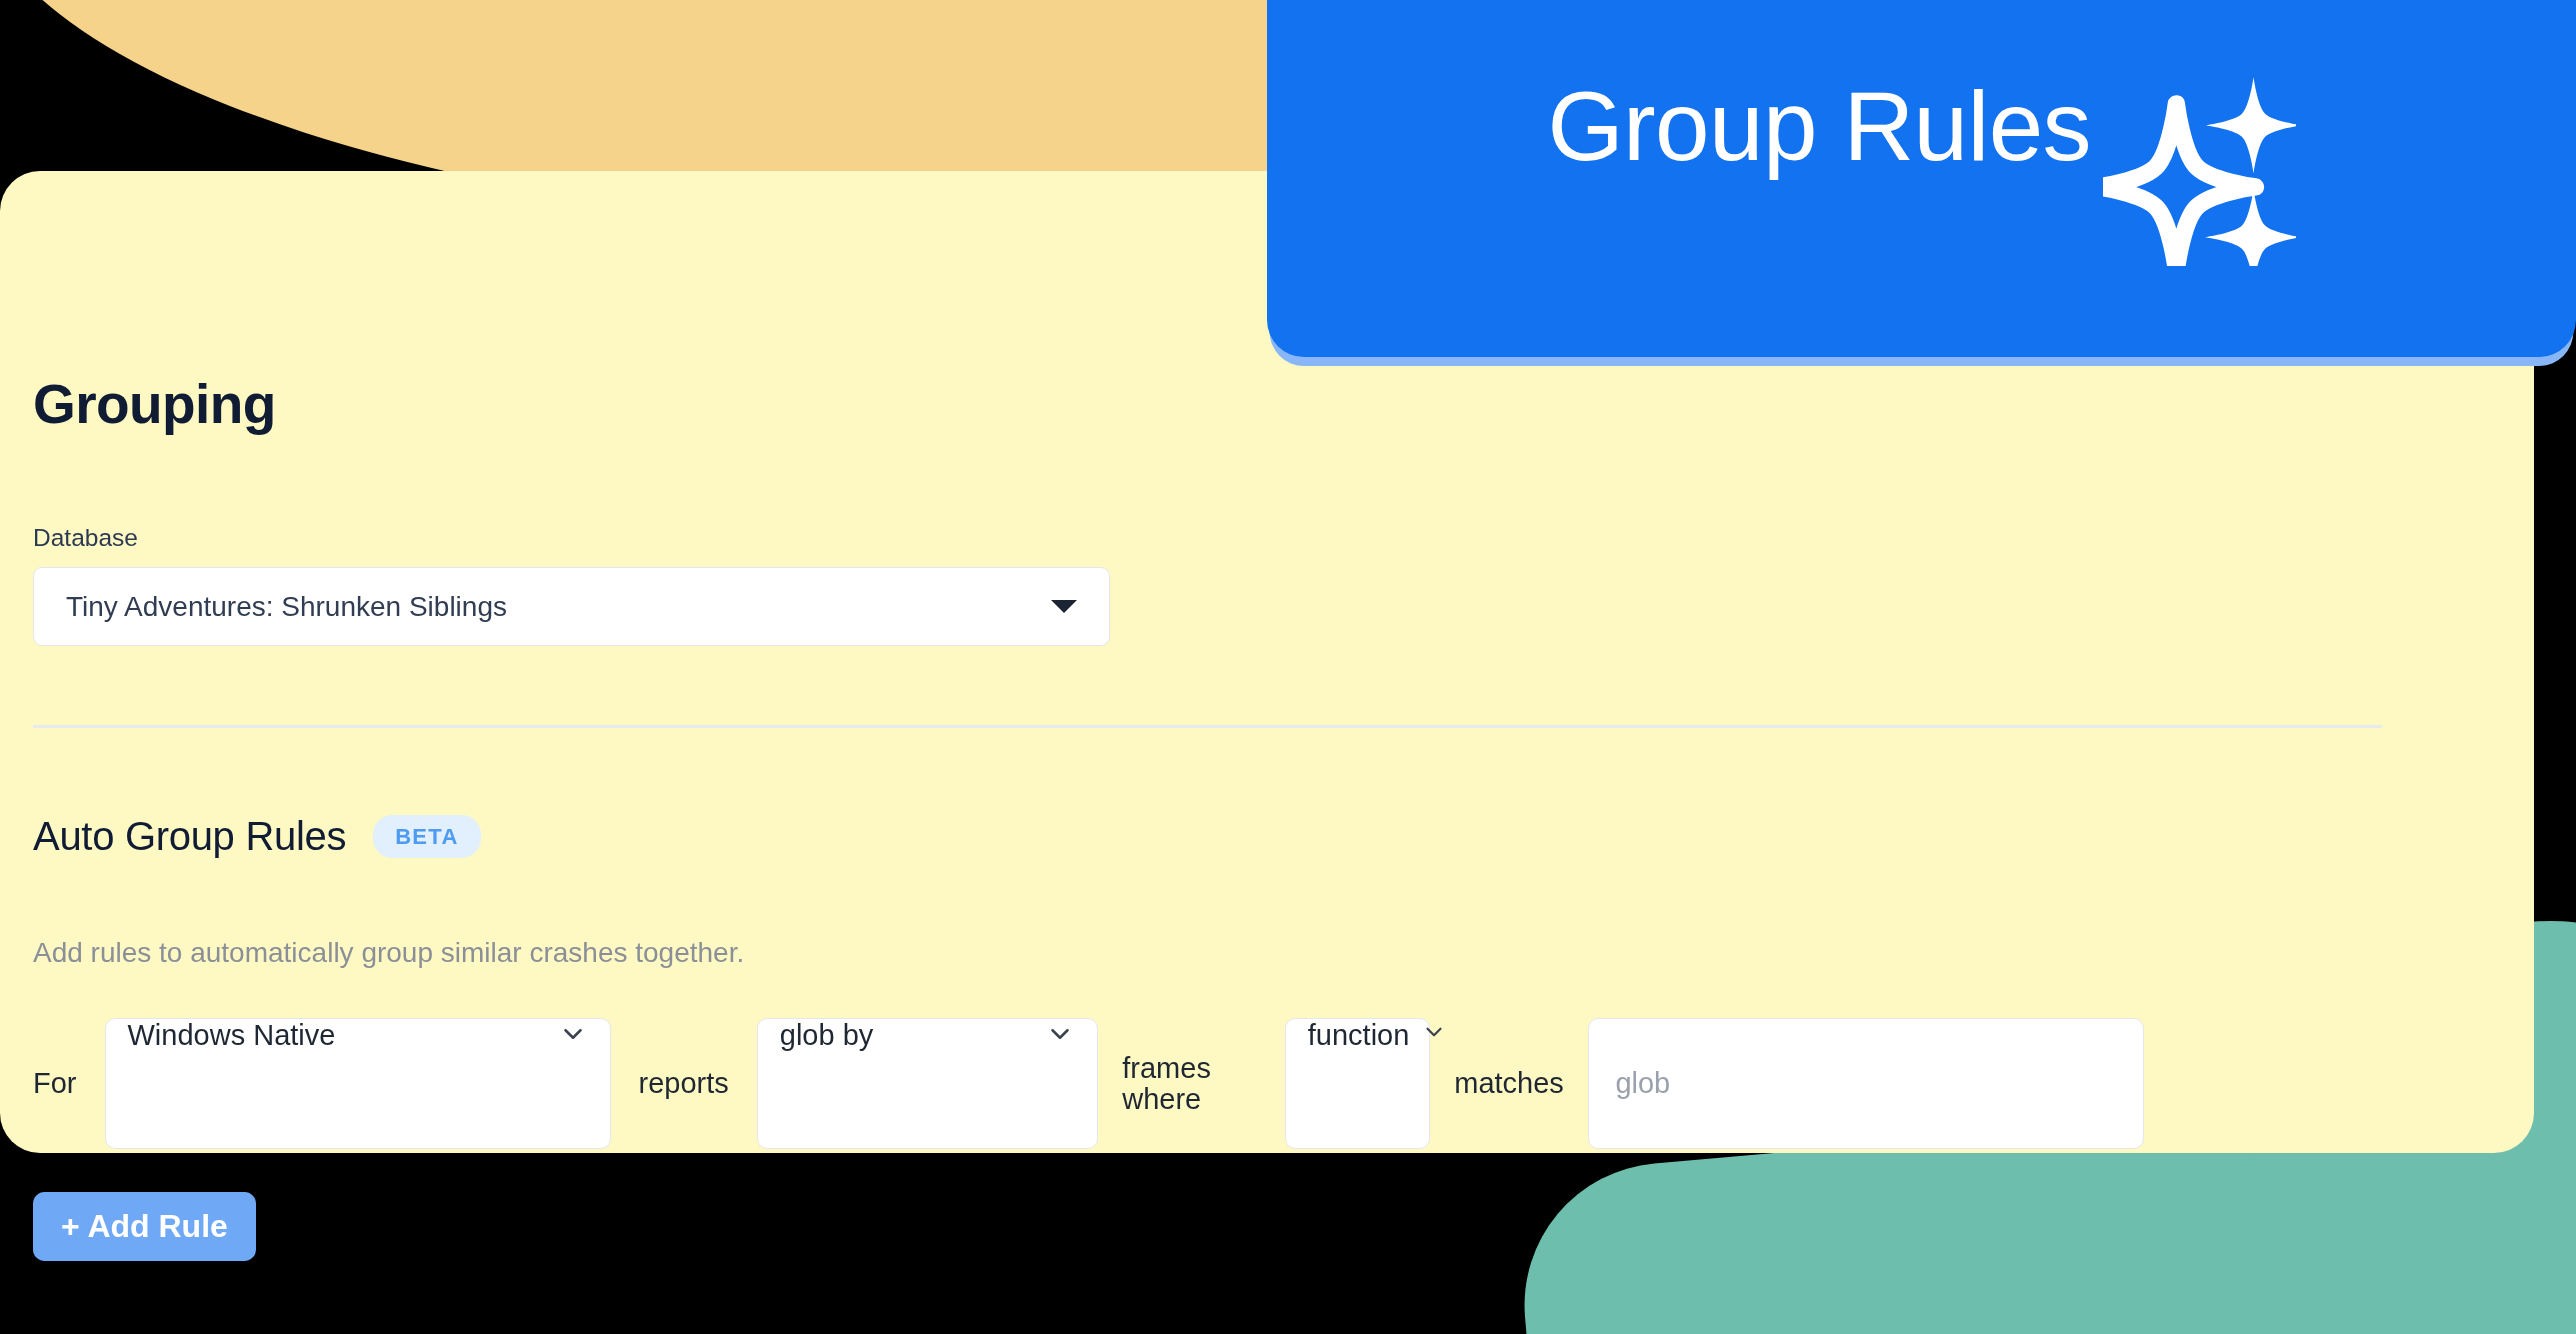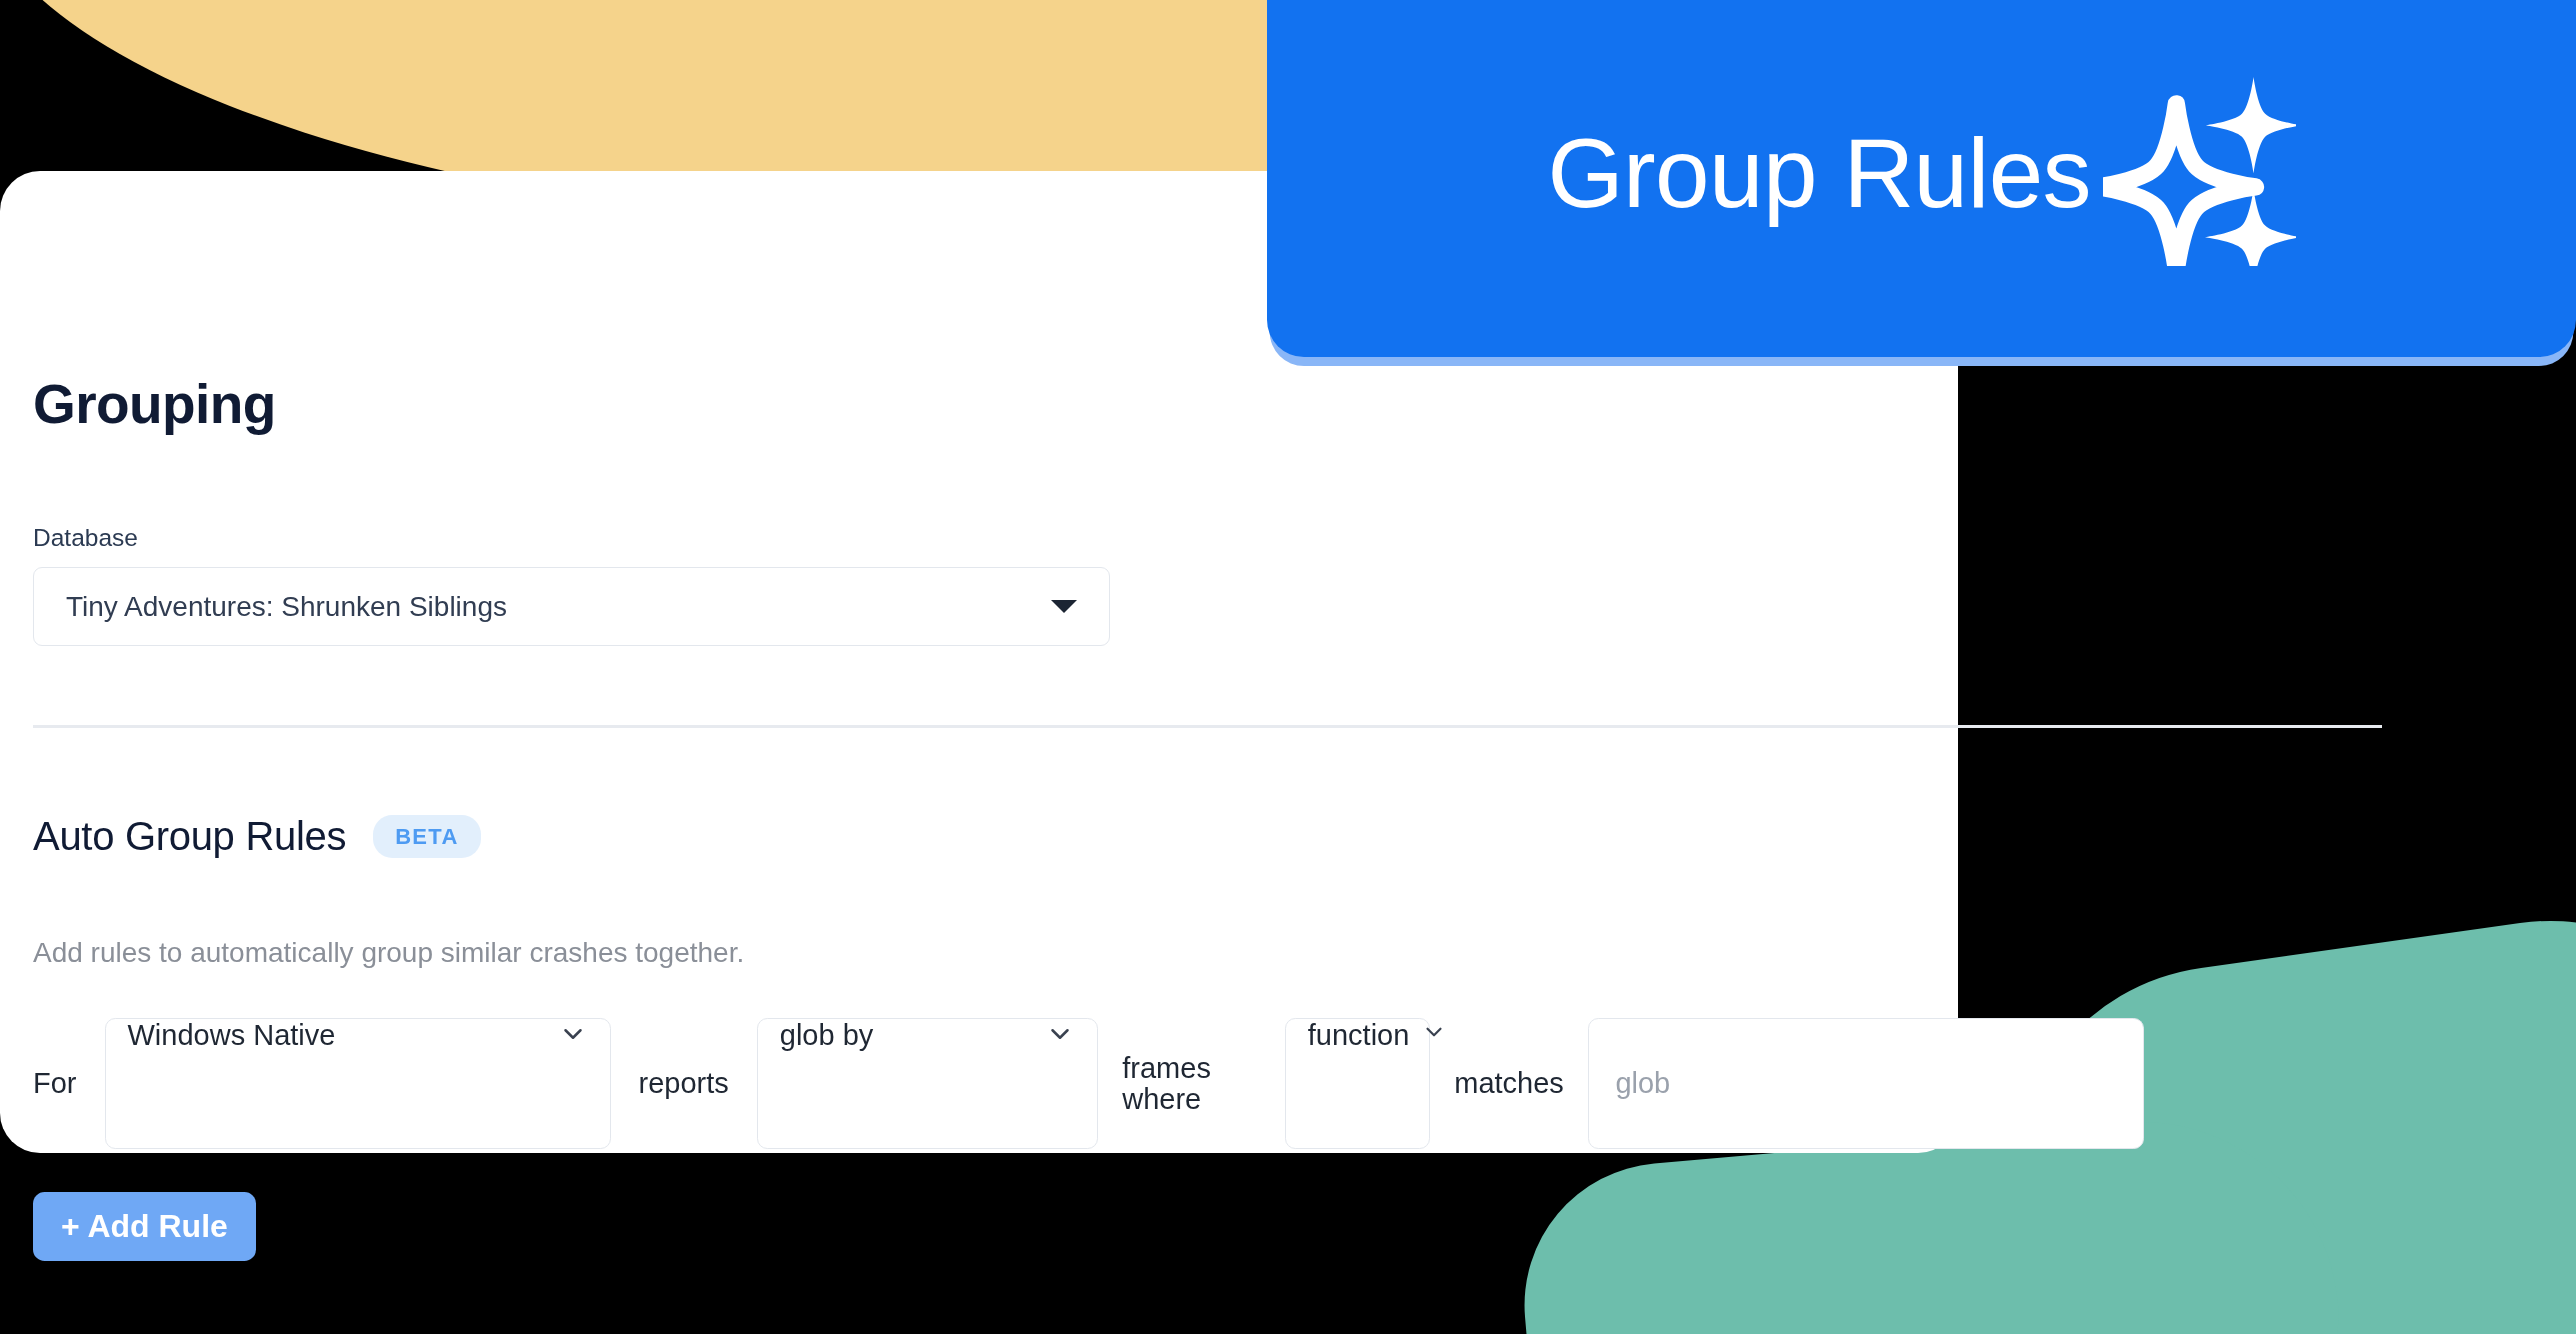--- a/index.html
+++ b/index.html
@@ -58,23 +58,23 @@
     border-radius: 193px 270px 193px 193px;
     transform: rotate(-5deg);
     z-index: 1;
   }
 
   
   .card {
     position: absolute;
     left: 0px;
     top: 171px;
-    width: 1958px;
+    width: 2534px;
     height: 982px;
-    background: #ffffff;
+    background: #fef9c3;
     border-radius: 40px;
     z-index: 4;
     box-sizing: border-box;
     padding: 0;
     overflow: visible;
   }
 
   .page-title {
     position: absolute;
     left: 33px;
@@ -269,21 +269,20 @@
     background: #1272f0;
     border-radius: 37px;
     z-index: 8;
     display: flex;
     align-items: center;
     justify-content: center;
     box-shadow: 0 11.6px 0 -2.6px #89b6f7;
   }
   .callout-row {
     display: flex;
-    align-items: center;
     transform: translateY(14px);
   }
   .callout-title {
     color: #ffffff;
     font-size: 98px;
     font-weight: 400;
     letter-spacing: -0.6px;
     line-height: 1;
     white-space: nowrap;
   }

